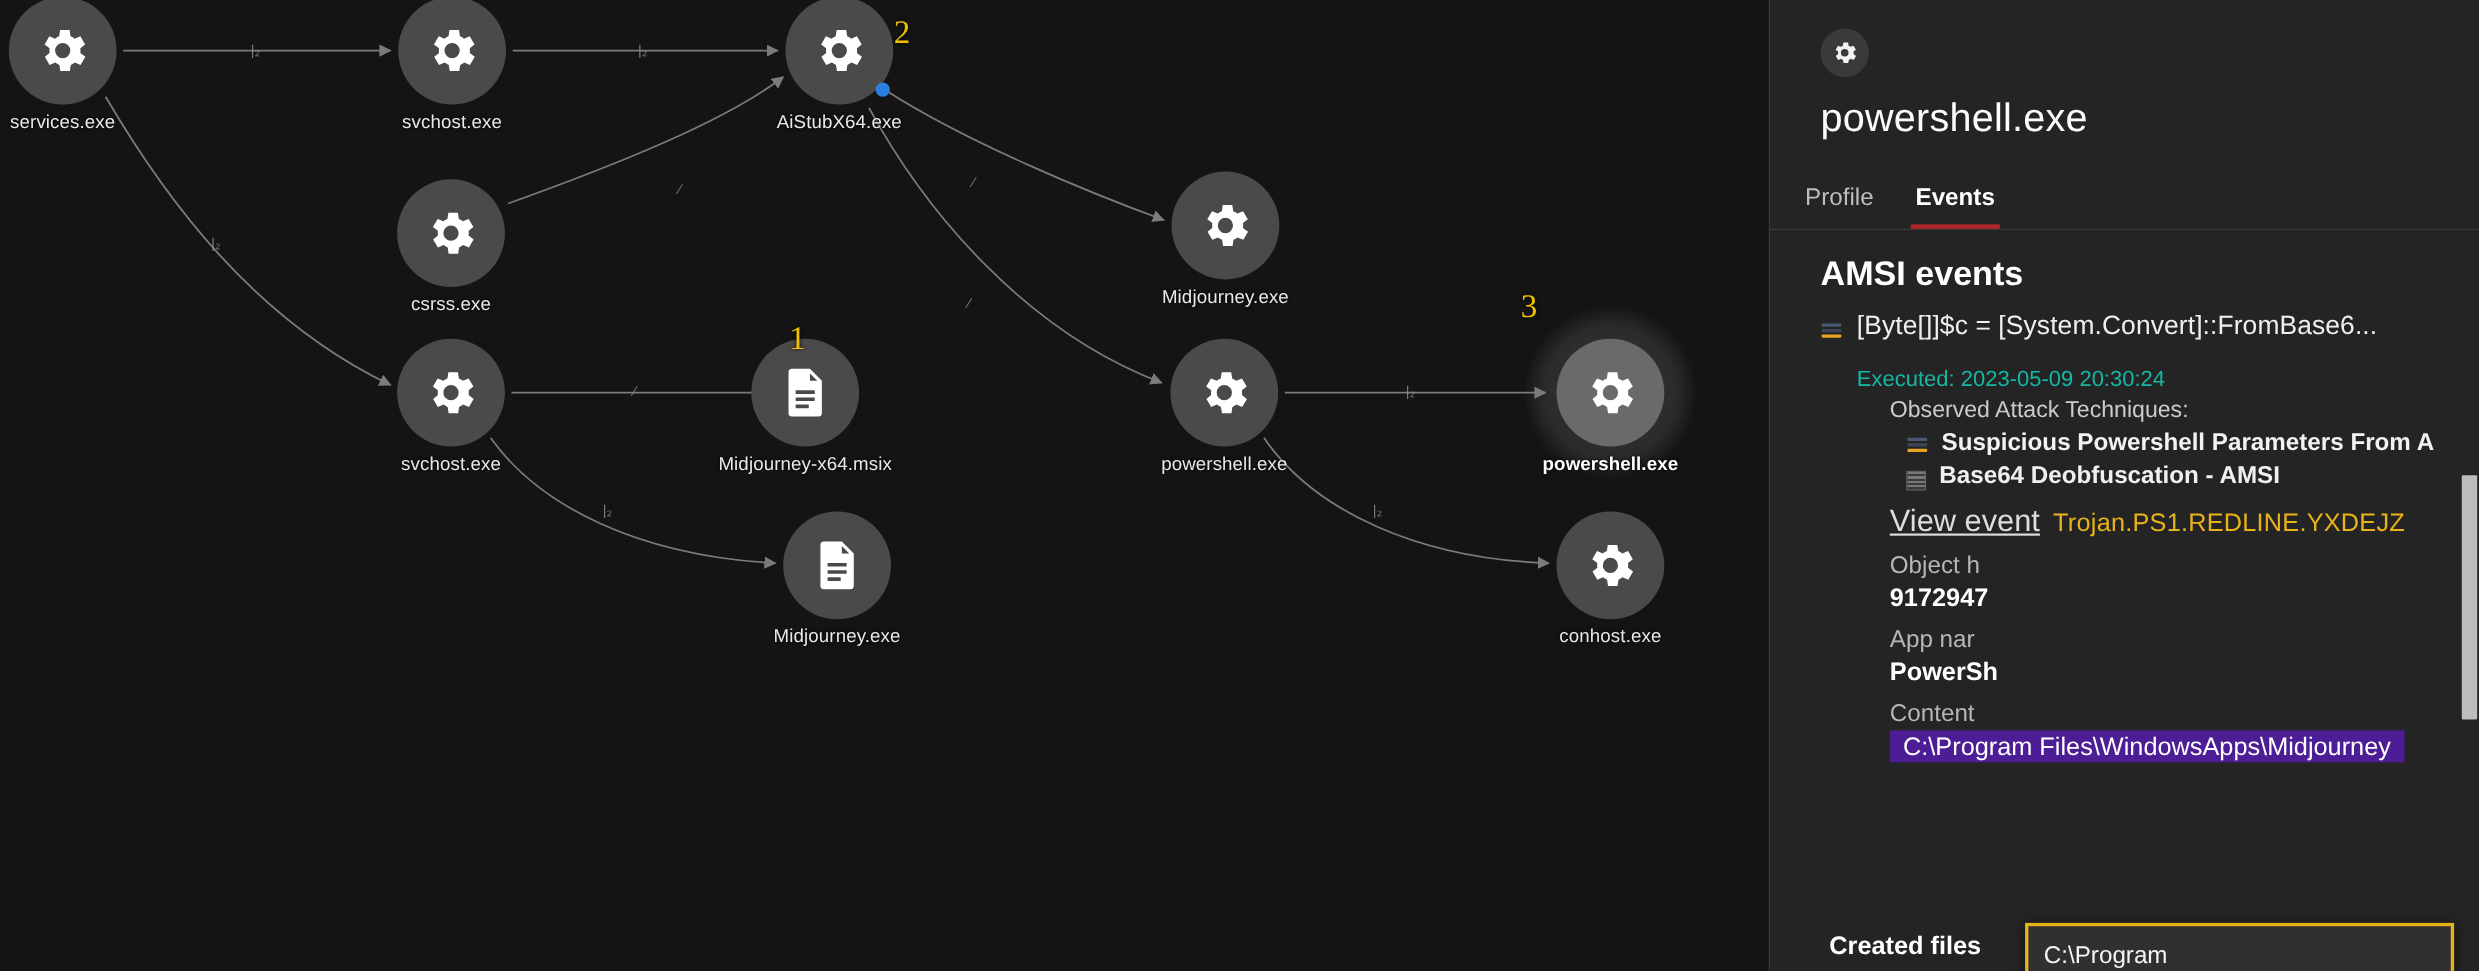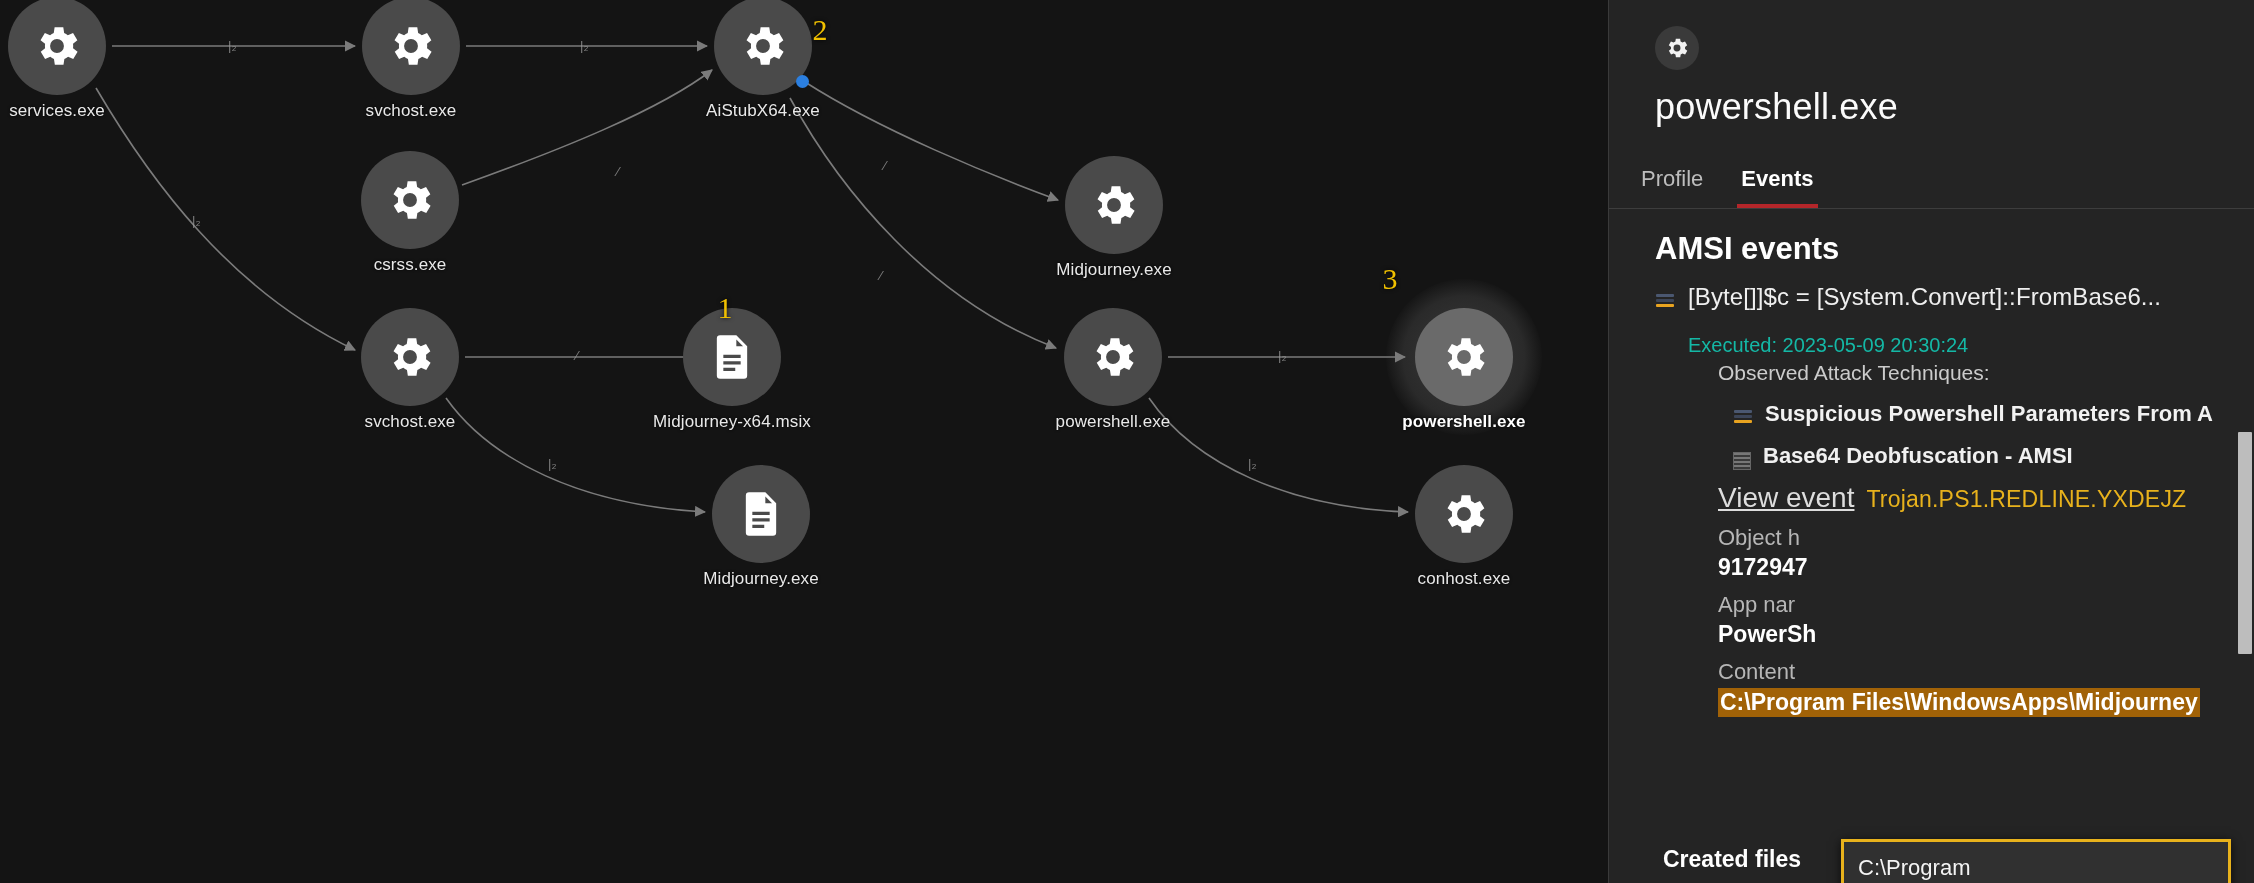--- a/index.html
+++ b/index.html
@@ -160,21 +160,21 @@
   }
   .oat-head {
     margin-left: 63px;
     margin-top: 4px;
     font-size: 21px;
     color: #cbcbcb;
     white-space: nowrap;
   }
   .oat-item {
     margin-left: 78px;
-    margin-top: 16px;
+    margin-top: 4px;
     display: flex; align-items: flex-start; gap: 12px;
     white-space: nowrap;
   }
   .oat-item .txt { font-size: 22px; color: #f2f2f2; font-weight: bold; }
   .oat-item.dim .txt { font-weight: bold; color: #f0f0f0; }
 
   .view-row {
     margin-left: 63px;
     margin-top: 12px;
     display: flex; align-items: baseline; gap: 12px;
@@ -188,24 +188,24 @@
   }
   .threat-name { font-size: 23px; color: #e8b21c; letter-spacing: .2px; }
 
   .kv {
     margin-left: 63px;
     white-space: nowrap;
   }
   .kv .k { font-size: 22px; color: #b6b6b6; display: block; margin-top: 11px; }
   .kv .v { font-size: 23px; color: #ffffff; font-weight: bold; display: block; margin-top: 3px; }
   .kv .v.hl {
-    background: #a16207;
+    background: #4c1d95;
     display: inline-block;
-    padding: 1px 2px;
-    font-weight: bold;
+    padding: 1px 12px;
+    font-weight: normal;
   }
 
   .created-files {
     position: absolute;
     left: 54px; bottom: 10px;
     font-size: 23px; font-weight: bold; color: #ffffff;
   }
 
   
   .tooltip {
@@ -306,21 +306,21 @@
         </div>
         <div class="node" style="left: 763px; top: 46px;">
           <div class="disc">
             <svg class="glyph" viewBox="0 0 24 24" fill="#ffffff">
               <path d="M19.4 13a7.6 7.6 0 0 0 0-2l2-1.6-2-3.4-2.4 1a7.7 7.7 0 0 0-1.7-1l-.4-2.6H10.9l-.4 2.6c-.6.2-1.2.6-1.7 1l-2.4-1-2 3.4L6.5 11a7.6 7.6 0 0 0 0 2l-2 1.6 2 3.4 2.4-1c.5.4 1.1.8 1.7 1l.4 2.6h4l.4-2.6c.6-.2 1.2-.6 1.7-1l2.4 1 2-3.4-2.1-1.6zM12 15.2A3.2 3.2 0 1 1 12 8.8a3.2 3.2 0 0 1 0 6.4z"></path>
             </svg>
           </div>
           <div class="blue-dot"></div>
           <div class="label">AiStubX64.exe</div>
         </div>
-        <div class="node" style="left: 410px; top: 200px;">
+        <div class="node" style="left: 410px; top: 212px;">
           <div class="disc">
             <svg class="glyph" viewBox="0 0 24 24" fill="#ffffff">
               <path d="M19.4 13a7.6 7.6 0 0 0 0-2l2-1.6-2-3.4-2.4 1a7.7 7.7 0 0 0-1.7-1l-.4-2.6H10.9l-.4 2.6c-.6.2-1.2.6-1.7 1l-2.4-1-2 3.4L6.5 11a7.6 7.6 0 0 0 0 2l-2 1.6 2 3.4 2.4-1c.5.4 1.1.8 1.7 1l.4 2.6h4l.4-2.6c.6-.2 1.2-.6 1.7-1l2.4 1 2-3.4-2.1-1.6zM12 15.2A3.2 3.2 0 1 1 12 8.8a3.2 3.2 0 0 1 0 6.4z"></path>
             </svg>
           </div>
           <div class="label">csrss.exe</div>
         </div>
         <div class="node" style="left: 1114px; top: 205px;">
           <div class="disc">
             <svg class="glyph" viewBox="0 0 24 24" fill="#ffffff">

